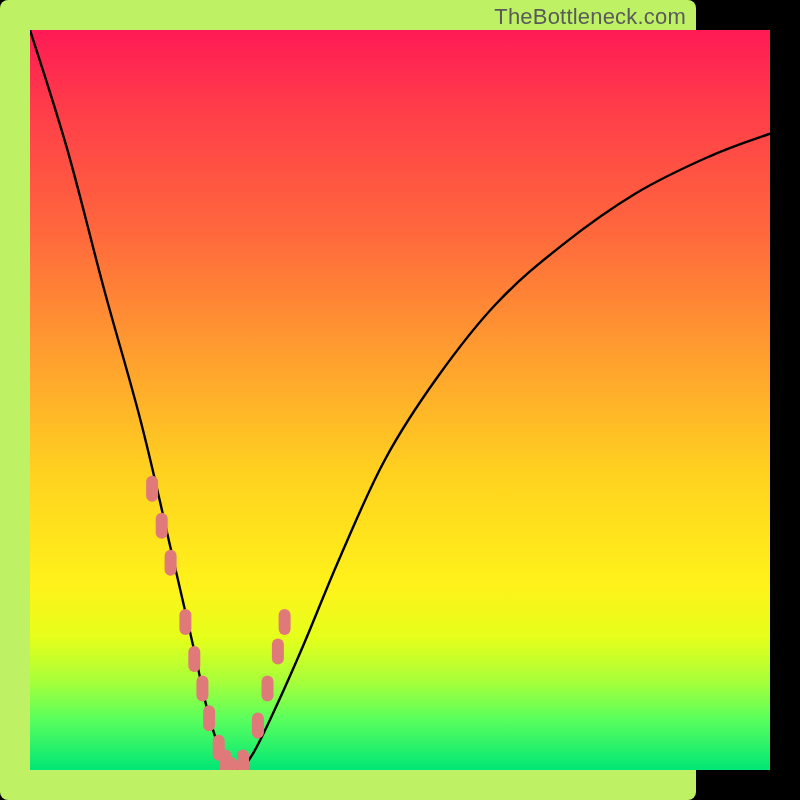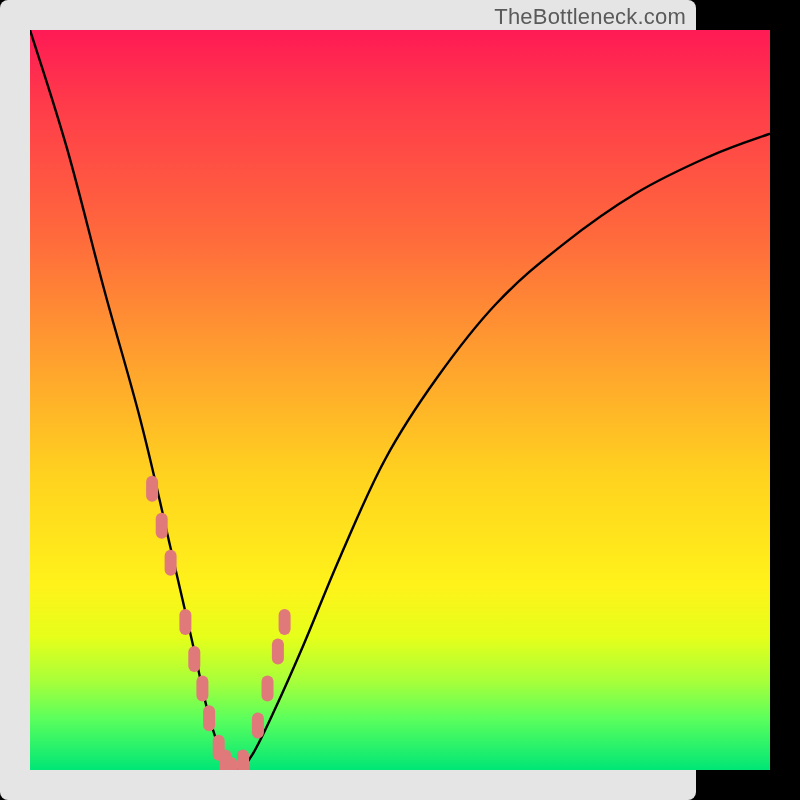--- a/index.html
+++ b/index.html
@@ -8,21 +8,21 @@
     width: 800px;
     height: 800px;
     background: #000;
     overflow: hidden;
     font-family: Arial, Helvetica, sans-serif;
   }
   .outer {
     position: relative;
     width: 696px;
     height: 800px;
-    background: #e5e5e5;
+    background: #bef264;
     border-radius: 8px;
   }
   .plot {
     position: absolute;
     left: 30px;
     top: 30px;
     width: 740px;
     height: 740px;
     
     background: linear-gradient(to bottom,

